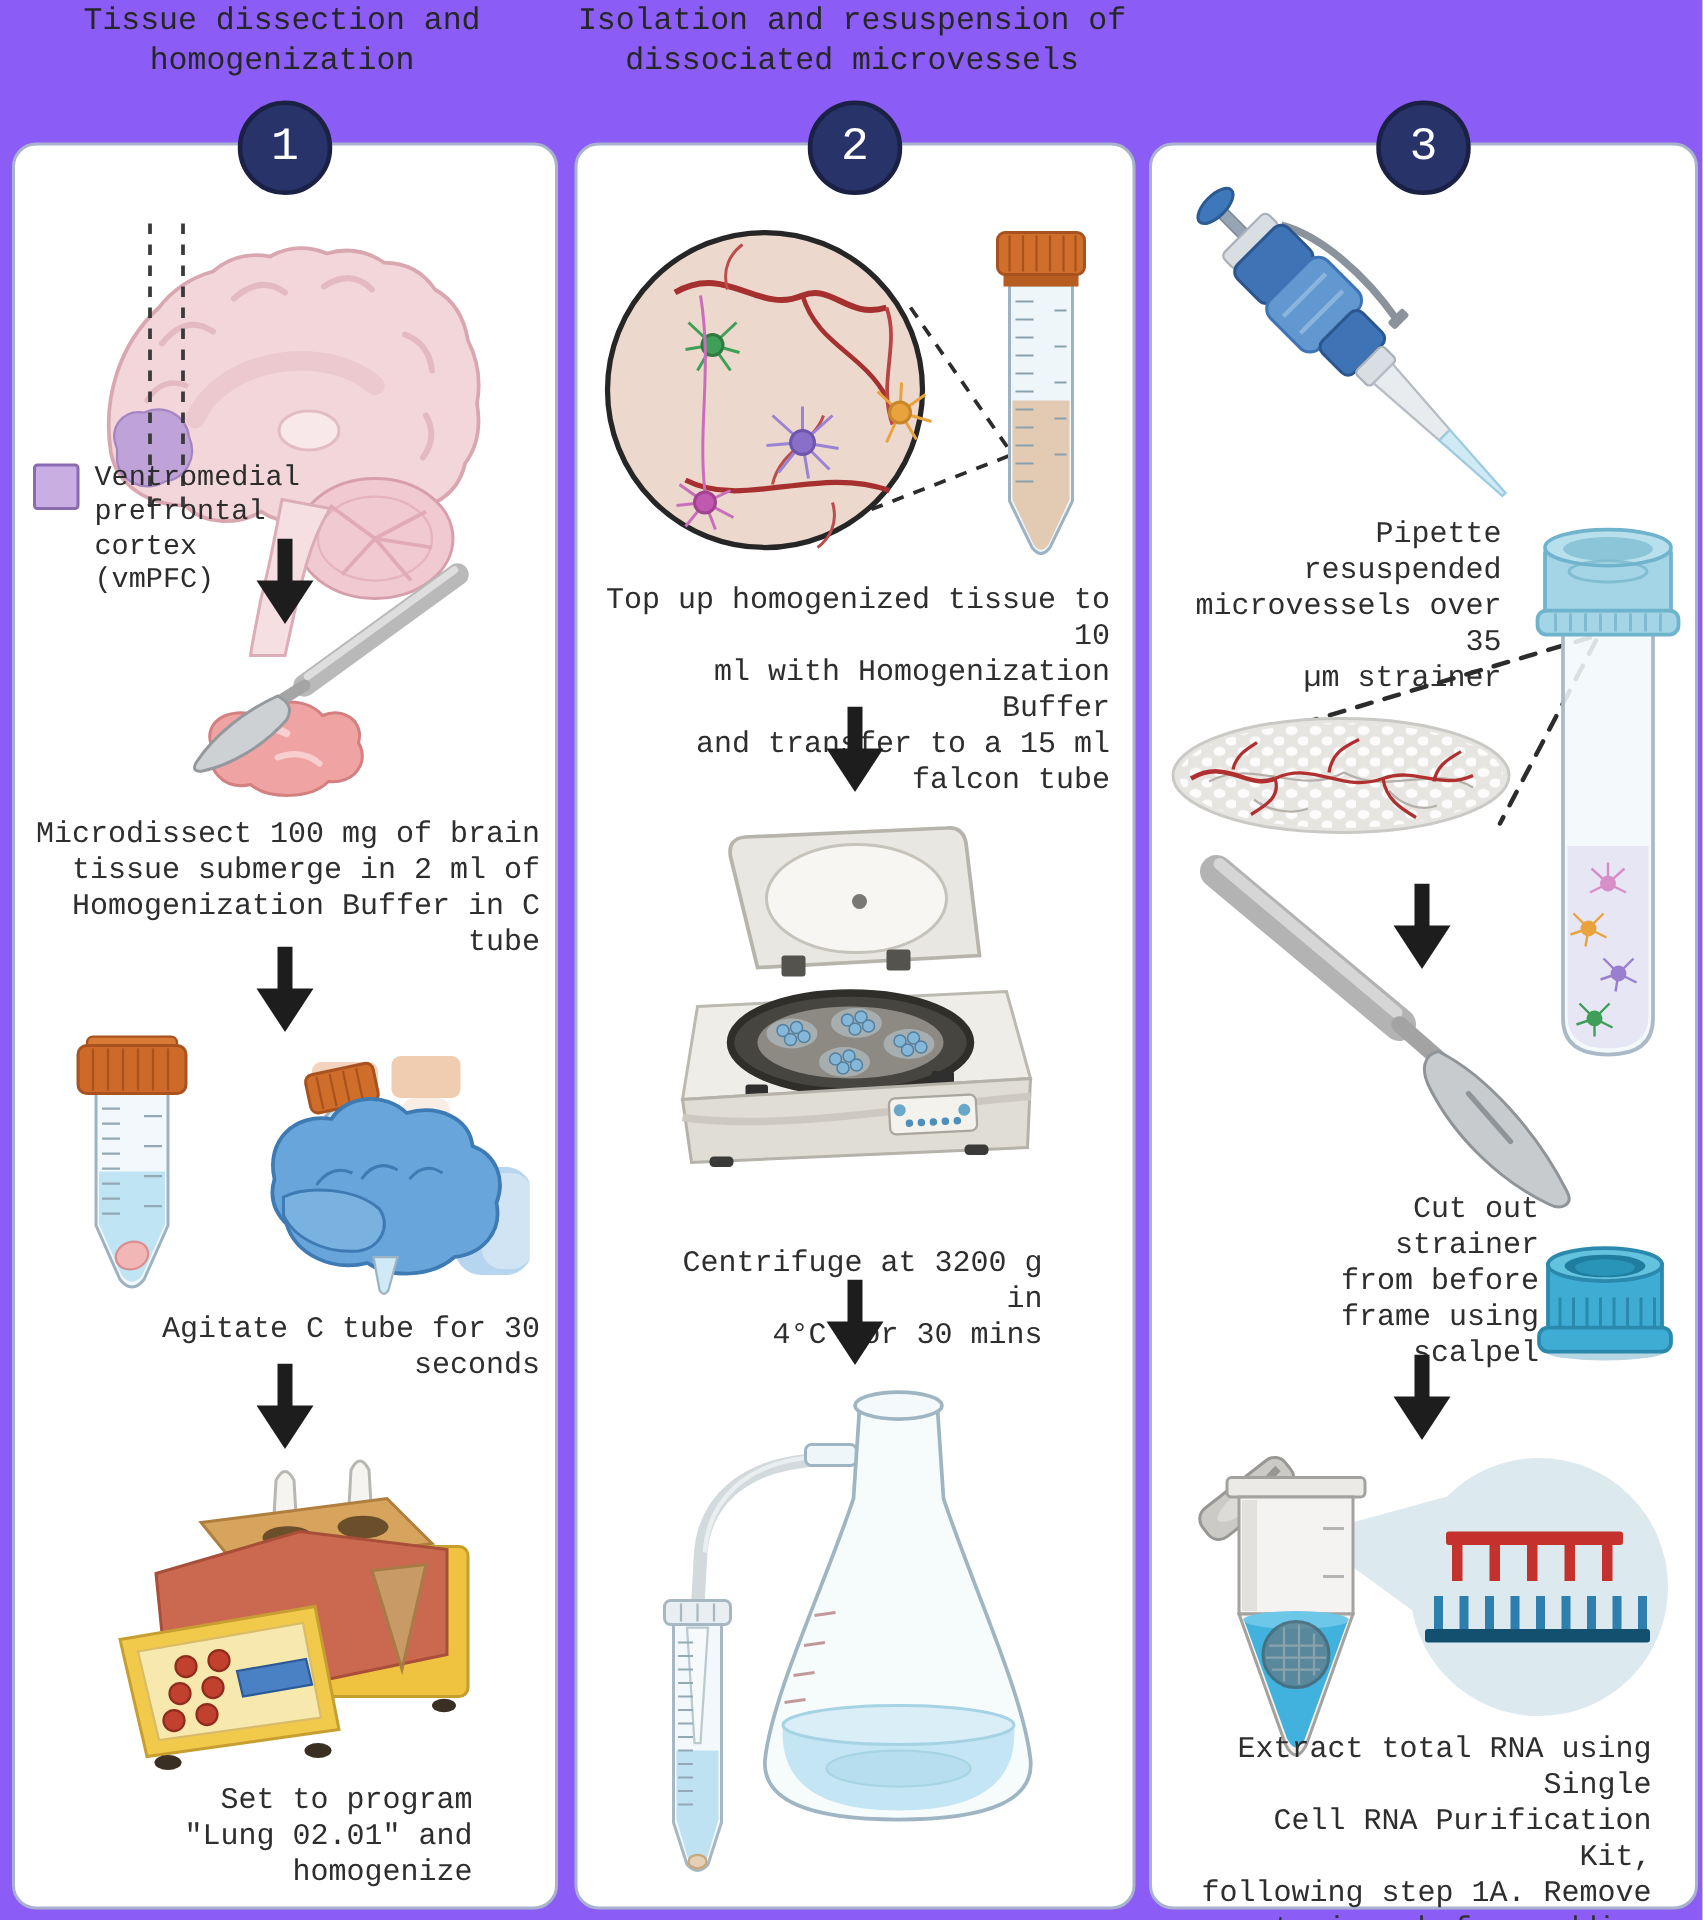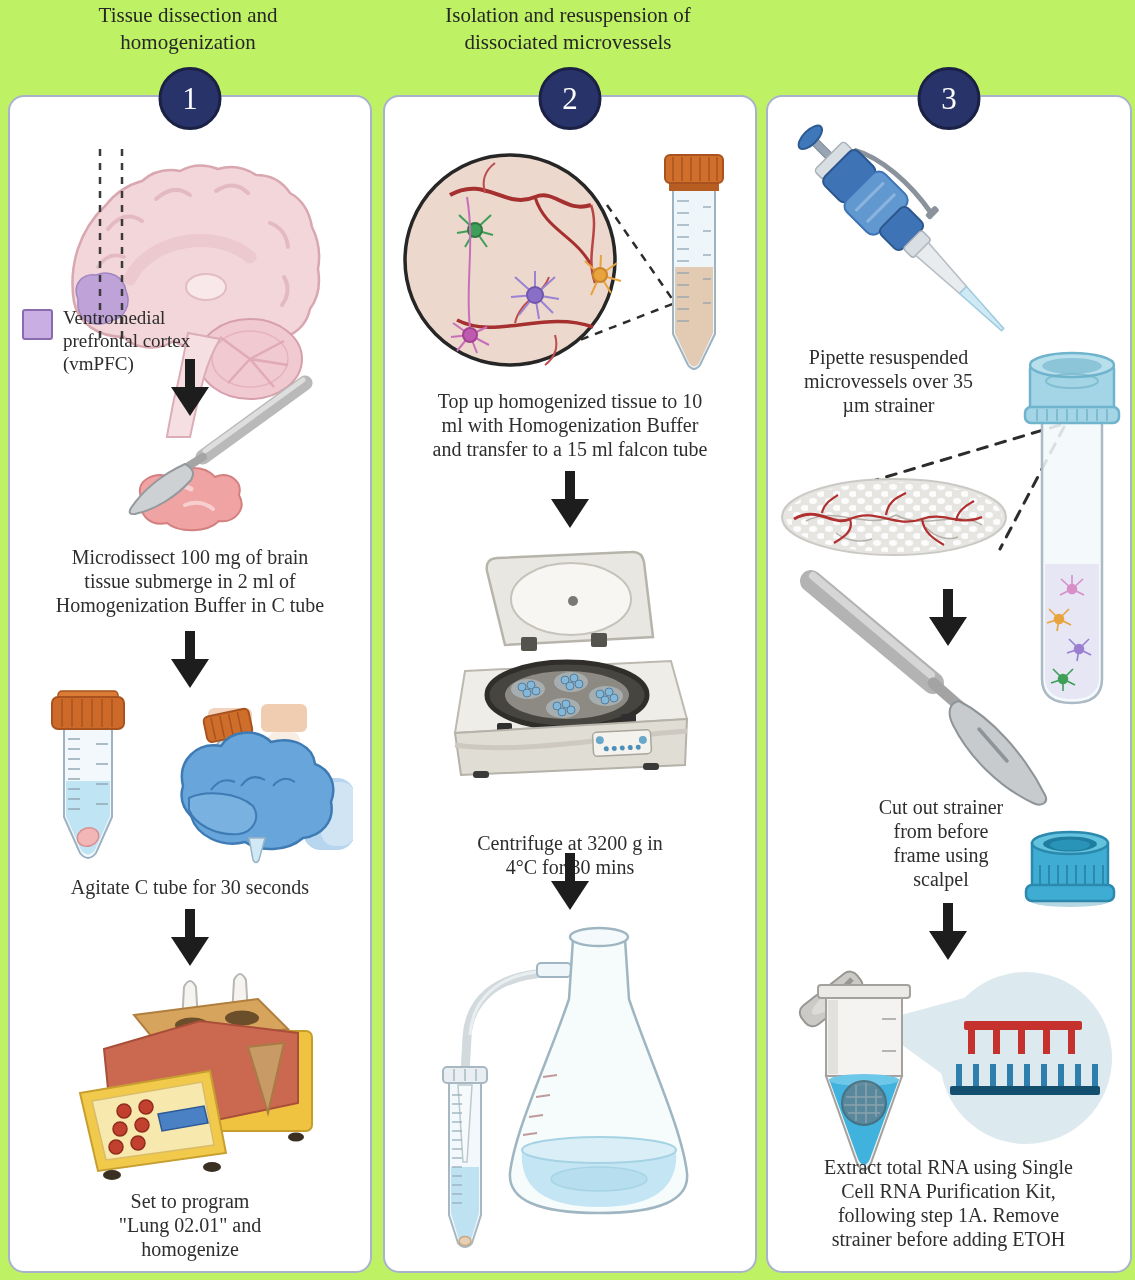--- a/index.html
+++ b/index.html
@@ -1,26 +1,26 @@
 <!DOCTYPE html>
 <html><head>
 <meta charset="utf-8">
 <style>
   html,body { margin:0; padding:0; background:#ffffff; }
-  #stage { position:relative; width:1135px; height:1280px; background:#bef264;
-           font-family:Liberation Serif, serif; color:#2c2c2c; overflow:hidden; }
+  #stage { position:relative; width:1135px; height:1280px; background:#8b5cf6;
+           font-family:Liberation Mono, monospace; color:#2c2c2c; overflow:hidden; }
   .col-title { position:absolute; top:2px; text-align:center; font-size:21px;
                line-height:1.28; white-space:pre-line; color:#262626; }
   .panel { position:absolute; top:95px; height:1174px; background:#fff;
            border:2.5px solid #a9b2cd; border-radius:16px; }
   .badge { position:absolute; top:-30px; left:50%; transform:translateX(-50%);
            width:57px; height:57px; border-radius:50%; background:#28336a;
            border:3px solid #1a2145; color:#fff; font-size:31px;
            display:flex; align-items:center; justify-content:center; z-index:6; }
-  .caption { position:absolute; text-align:center; font-size:20px; line-height:1.2;
+  .caption { position:absolute; text-align:right; font-size:20px; line-height:1.2;
              white-space:pre-line; color:#2e2e2e; }
   .arrow { position:absolute; width:44px; height:58px; }
   .illus { position:absolute; }
   .legend { position:absolute; display:flex; gap:10px; align-items:flex-start; }
   .legend-swatch { width:27px; height:27px; background:#c9aee3; border:2px solid #8a6bb0;
                    border-radius:3px; flex:0 0 auto; margin-top:2px; }
   .legend-label { font-size:19px; line-height:1.2; white-space:pre-line; text-align:left; }
 </style>
 </head>
 <body>

